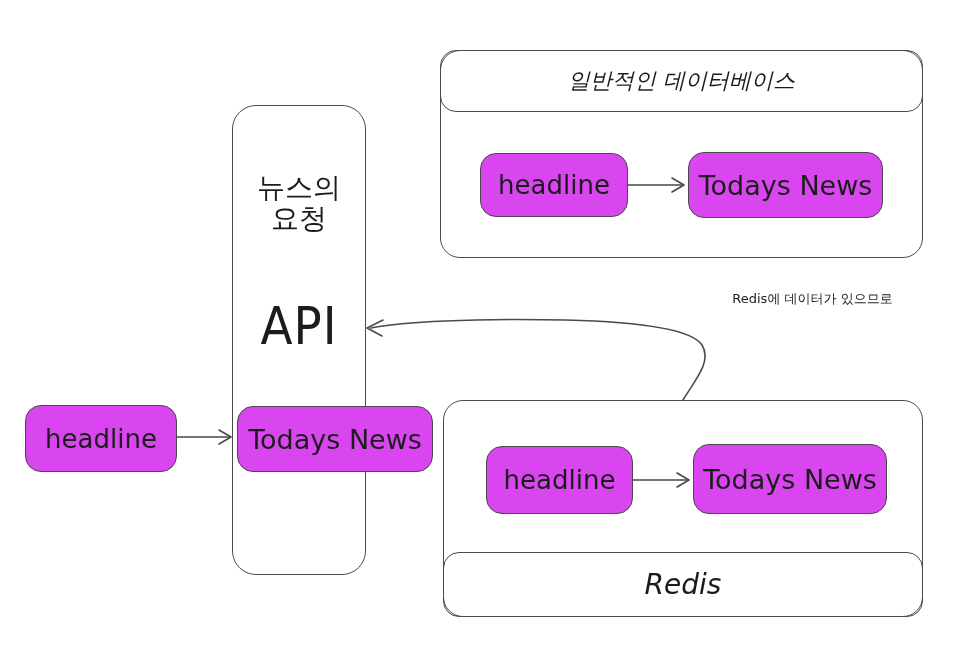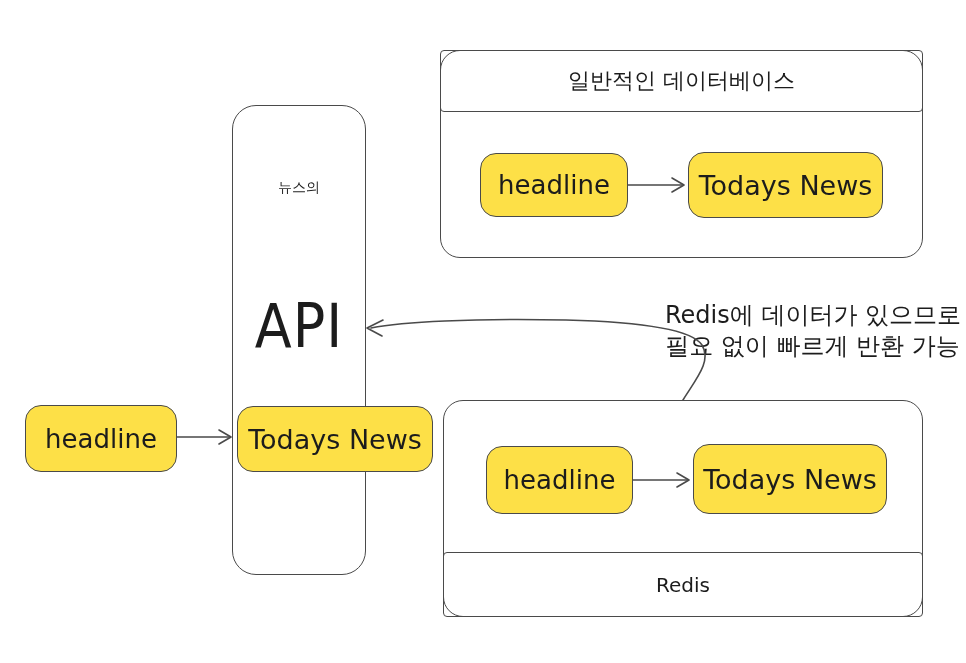--- a/index.html
+++ b/index.html
@@ -13,77 +13,77 @@
     height: 663px;
     background: #ffffff;
     overflow: hidden;
     font-family: "DejaVu Sans", sans-serif;
     color: #1c1c1c;
   }
   .node, .container-box, .bar {
     position: absolute;
     box-sizing: border-box;
     border: 1.6px solid #4a4a4a;
-    background: #fde047;
+    background: #d946ef;
     display: flex;
     align-items: center;
     justify-content: center;
     text-align: center;
   }
   .container-box { background: transparent; border-radius: 20px; }
   .node { border-radius: 16px; }
-  .bar { border-radius: 4px; background: transparent; }
+  .bar { border-radius: 16px; background: transparent; font-style: italic; }
 
   
   #api-node {
     left: 232px; top: 105px; width: 134px; height: 470px;
     border-radius: 24px;
     background: transparent;
     z-index: 1;
   }
   #api-desc {
     position: absolute;
     left: 232px; top: 172px; width: 134px;
-    font-size: 14px; line-height: 31px;
+    font-size: 28px; line-height: 31px;
     text-align: center;
     z-index: 2;
   }
   #api-desc span { display: block; }
   #api-label {
     position: absolute;
     left: 232px; top: 299px; width: 134px;
-    font-size: 60px; line-height: 54px;
+    font-size: 52px; line-height: 54px;
     font-weight: 500;
     letter-spacing: 1px;
     text-align: center;
     z-index: 2;
     font-stretch: condensed;
   }
 
   
   #client-headline-node { left: 25px;  top: 405px; width: 152px; height: 67px; font-size: 26px; }
   #client-response-node { left: 237px; top: 406px; width: 196px; height: 66px; font-size: 27px; z-index: 3; }
 
   
   #generic-db-container { left: 440px; top: 50px; width: 483px; height: 208px; }
   #generic-db-title-bar { left: 440px; top: 50px; width: 483px; height: 62px; font-size: 22px; }
   #generic-headline-node { left: 480px; top: 153px; width: 148px; height: 64px; font-size: 26px; }
   #generic-response-node { left: 688px; top: 152px; width: 195px; height: 66px; font-size: 27px; }
 
   
   #redis-container { left: 443px; top: 400px; width: 480px; height: 217px; }
-  #redis-title-bar { left: 443px; top: 552px; width: 480px; height: 65px; font-size: 20px; }
+  #redis-title-bar { left: 443px; top: 552px; width: 480px; height: 65px; font-size: 28px; }
   #redis-headline-node { left: 486px; top: 446px; width: 147px; height: 68px; font-size: 26px; }
   #redis-response-node { left: 693px; top: 444px; width: 194px; height: 70px; font-size: 27px; }
 
   
   #redis-annotation {
     position: absolute;
-    left: 665px; top: 300px; width: 295px;
-    font-size: 24px; line-height: 31px;
+    left: 665px; top: 283px; width: 295px;
+    font-size: 13px; line-height: 31px;
     text-align: center;
     z-index: 2;
   }
   #redis-annotation div { white-space: nowrap; }
 
   #arrows-layer {
     position: absolute;
     left: 0; top: 0;
     width: 966px; height: 663px;
     z-index: 4;
@@ -98,20 +98,21 @@
   }
 </style>
 </head>
 <body>
 
 <div id="canvas">
 
   <div id="api-node" class="node"></div>
   <div id="api-desc">
     <span>뉴스의</span>
+    <span>요청</span>
   </div>
   <div id="api-label">API</div>
 
   <div id="client-headline-node" class="node">
     <span>headline</span>
   </div>
   <div id="client-response-node" class="node">
     <span>Todays News</span>
   </div>
 
@@ -132,21 +133,20 @@
   </div>
   <div id="redis-headline-node" class="node">
     <span>headline</span>
   </div>
   <div id="redis-response-node" class="node">
     <span>Todays News</span>
   </div>
 
   <div id="redis-annotation">
     <div>Redis에 데이터가 있으므로</div>
-    <div>필요 없이 빠르게 반환 가능</div>
   </div>
 
   <svg id="arrows-layer" viewBox="0 0 966 663" xmlns="http://www.w3.org/2000/svg">
 
     <g>
       <line x1="177" y1="437" x2="230" y2="437"></line>
       <polyline points="219,430 231,437 219,444"></polyline>
     </g>
 
     <g>

